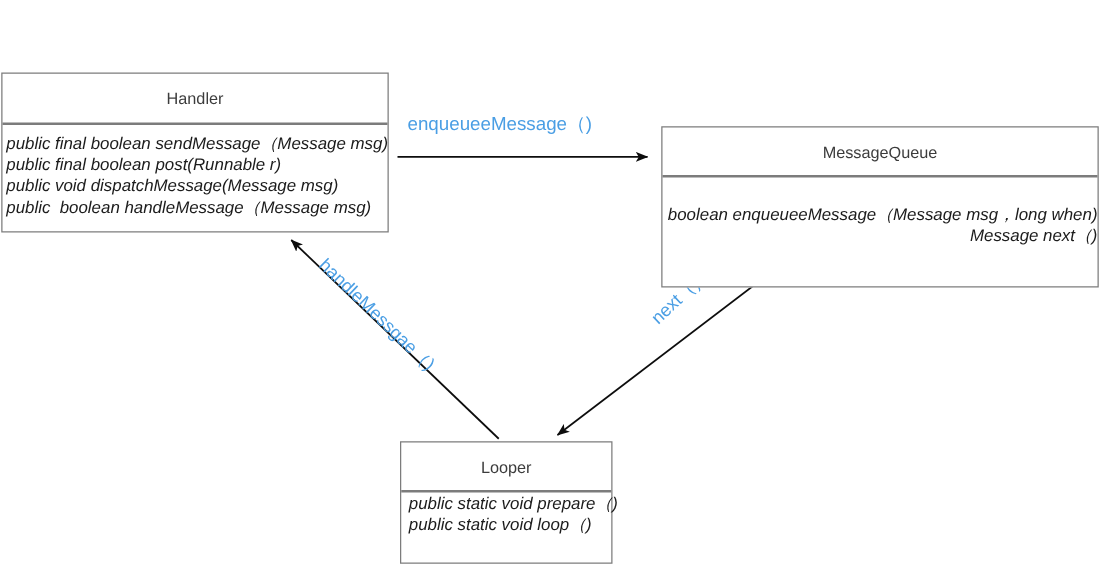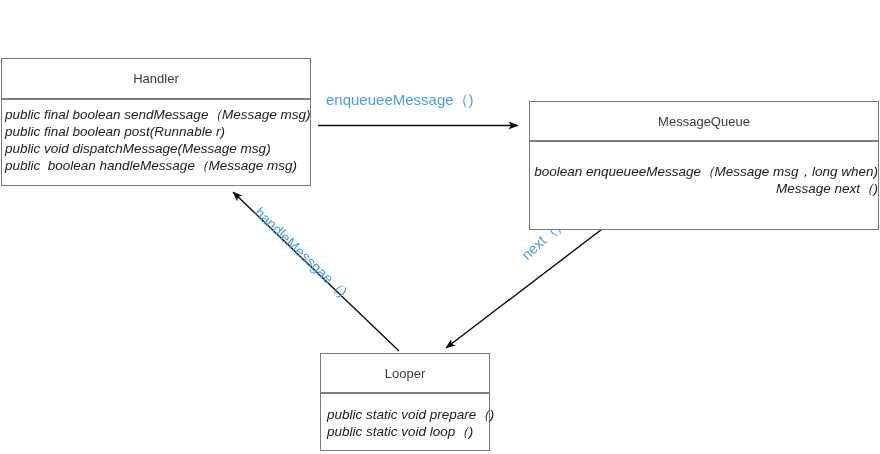--- a/index.html
+++ b/index.html
@@ -48,21 +48,21 @@
   }
 
   
   #box-handler      { left: 1px;   top: 58px;  width: 310px; height: 128px; }
   #box-handler      .uml-title { height: 41px; }
   #box-messagequeue { left: 529px; top: 58px;  width: 350px; height: 129px; margin-top: 43px; }
   #box-messagequeue .uml-title { height: 40px; }
   #box-messagequeue .uml-body  { padding-top: 21px; text-align: right; }
   #box-looper       { left: 320px; top: 353px; width: 170px; height: 98px; }
   #box-looper       .uml-title { height: 40px; }
-  #box-looper       .uml-body  { padding-top: 12px; padding-left: 6px; }
+  #box-looper       .uml-body  { padding-top: 0; padding-left: 6px; }
 
   
   #edge-layer {
     position: absolute;
     left: 0;
     top: 0;
     width: 880px;
     height: 454px;
     pointer-events: none;
   }

